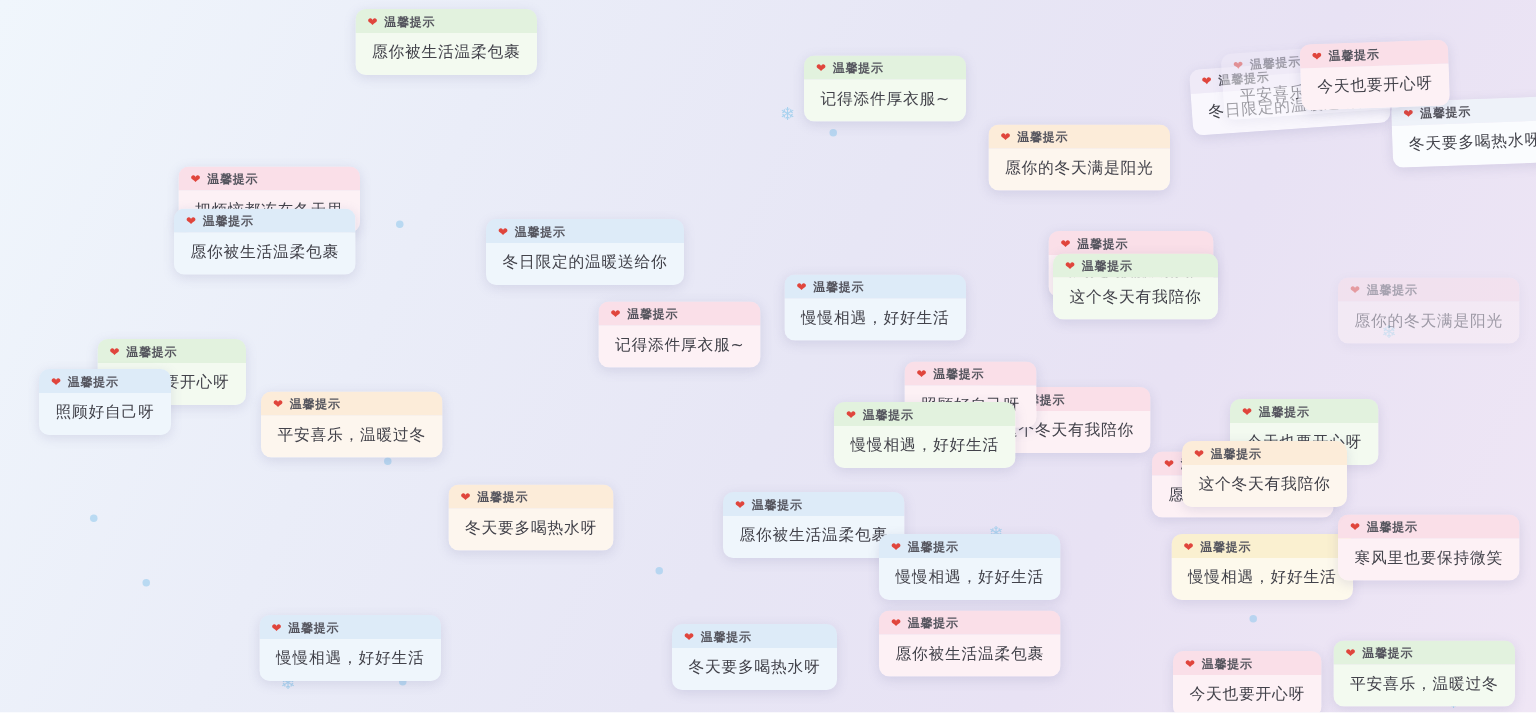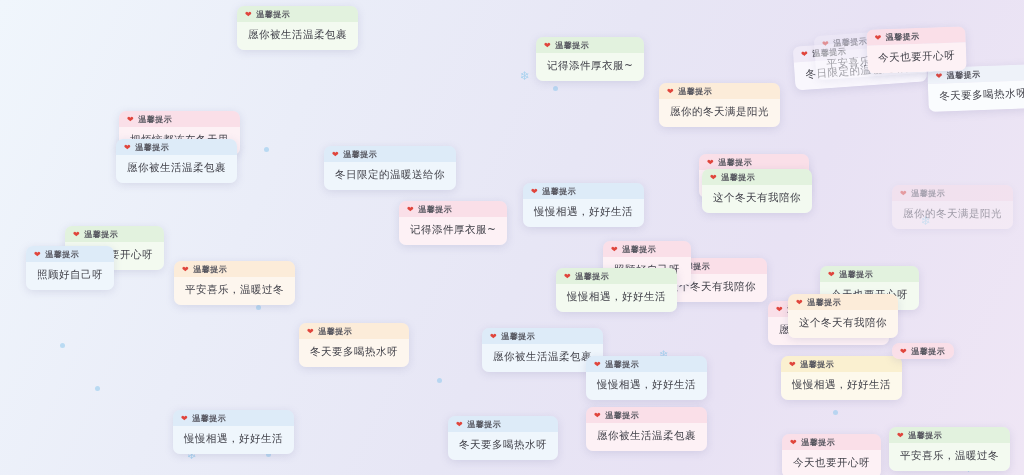--- a/index.html
+++ b/index.html
@@ -225,20 +225,21 @@
         <span class="heart">❤</span>
         <span class="card-title">温馨提示</span>
       </div>
       <div class="card-body" style="background: rgb(253, 249, 236);">慢慢相遇，好好生活</div>
     </div>
     <div class="card" style="left: 892px; top: 343px; z-index: 2;">
       <div class="card-header" style="background: rgb(250, 223, 232);">
         <span class="heart">❤</span>
         <span class="card-title">温馨提示</span>
       </div>
+      <div class="card-body" style="background: rgb(253, 241, 245);">寒风里也要保持微笑</div>
     </div>
     <div class="card" style="left: 173px; top: 410px; z-index: 2;">
       <div class="card-header" style="background: rgb(221, 235, 248);">
         <span class="heart">❤</span>
         <span class="card-title">温馨提示</span>
       </div>
       <div class="card-body" style="background: rgb(239, 246, 252);">慢慢相遇，好好生活</div>
     </div>
     <div class="card" style="left: 448px; top: 416px; z-index: 2;">
       <div class="card-header" style="background: rgb(221, 235, 248);">

